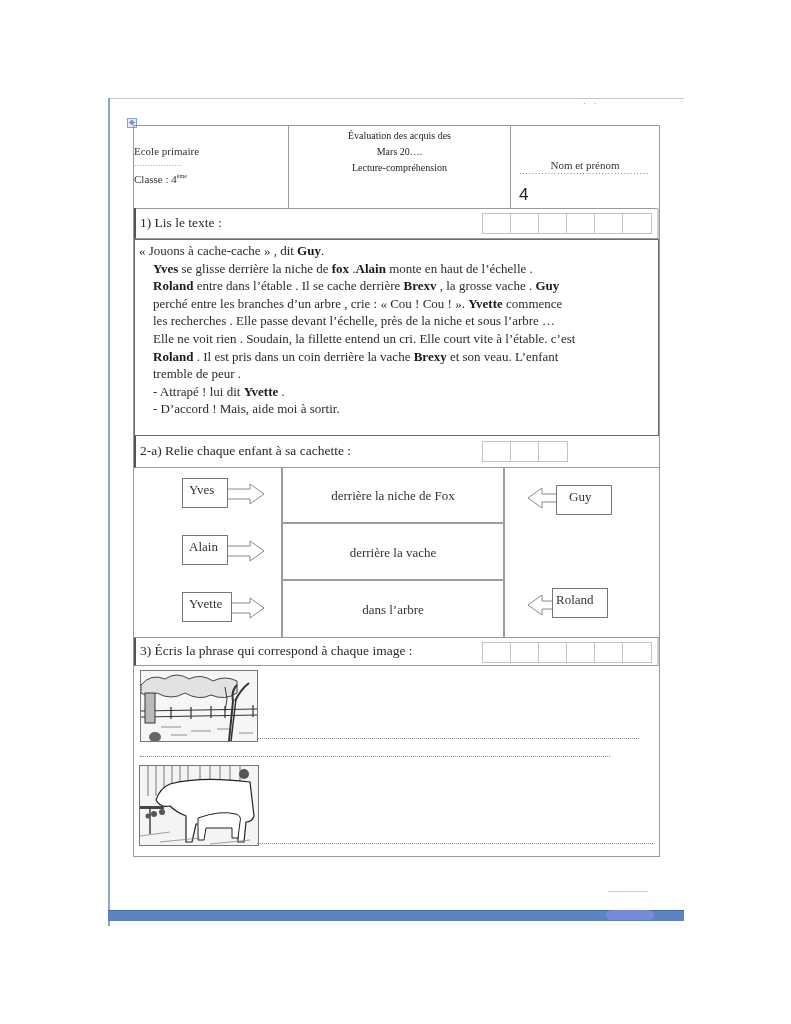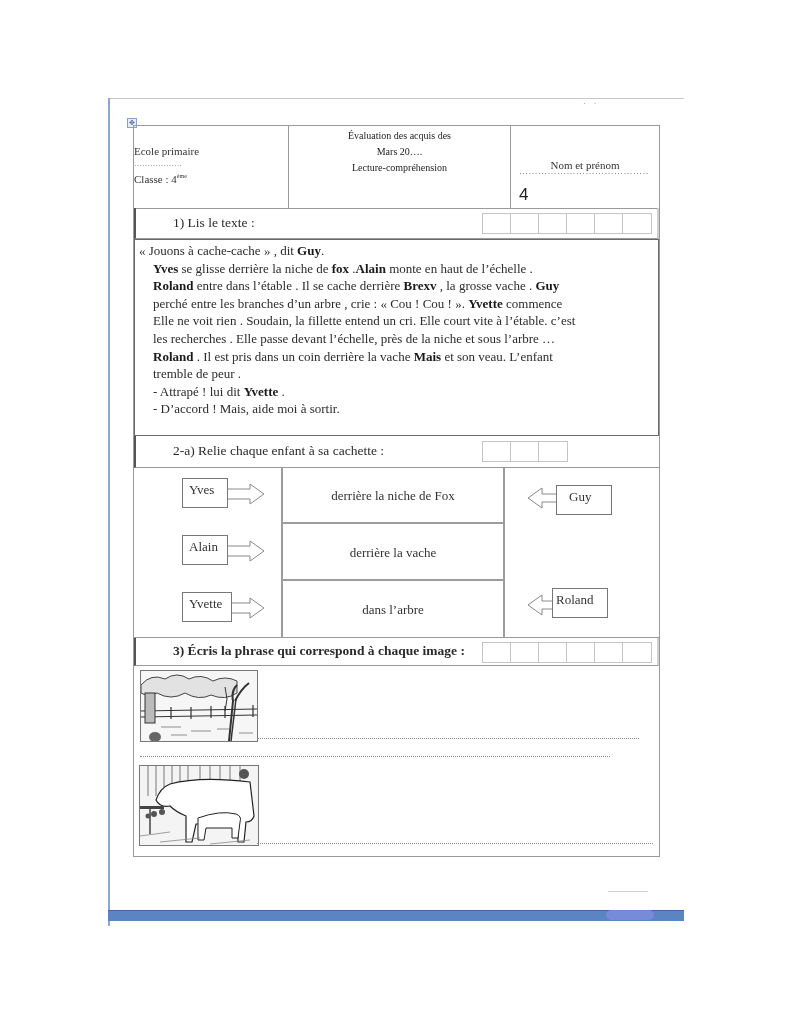--- a/index.html
+++ b/index.html
@@ -24,42 +24,42 @@
   .school-name { position:absolute; top:19px; left:0; width:100%; }
   .school-dots { position:absolute; top:33px; left:0; width:100%; font-size:8px; color:#777; letter-spacing:0; }
   .school-class { position:absolute; top:47px; left:0; width:100%; }
   .name-label { position:absolute; top:33px; left:0; width:100%; }
   .name-dots { position:absolute; top:40px; left:8px; width:130px; font-size:9px; color:#555; overflow:hidden; white-space:nowrap; letter-spacing:0.5px; }
   .name-num { position:absolute; top:59px; left:8px; font-family:"Liberation Sans", sans-serif; font-size:17px; color:#222; }
   sup { font-size:0.55em; vertical-align:super; line-height:0; }
 
   .sec { position:absolute; left:0; width:100%; box-sizing:border-box; border-bottom:1px solid #9a9a9a; }
   .sec-head { font-size:13.5px; color:#2a2a2a; }
-  .sec-head .lbl { position:absolute; left:4px; top:7px;margin-left:33px; }
+  .sec-head .lbl { position:absolute; left:4px; top:7px; }
   .score { position:absolute; top:5px; height:19px; display:flex; border:1px solid #c4c4c4; }
   .score span { width:28px; height:19px; border-right:1px solid #c4c4c4; box-sizing:border-box; display:block; }
   .score span:last-child { border-right:none; }
 
   .s1 { top:82px; height:31px; border-left:2px solid #555; border-right:2px solid #cfcfcf; }
   .s1 .score { left:346px; }
   .text-box { top:113px; height:197px; border:1.5px solid #6a6a6a; font-size:13px; line-height:17.6px; color:#2b2b2b; padding:2px 0 8px 4px; }
   .text-box p { margin:0; white-space:nowrap; }
   .text-box .ind { padding-left:14px; }
   .text-box b { color:#1a1a1a; }
   .s2 { top:310px; height:32px; border-left:2px solid #555; }
   .s2 .score { left:346px; }
   .match { top:342px; height:170px; border-bottom:1px solid #9a9a9a; }
   .col-mid { position:absolute; left:147px; width:224px; top:0; height:170px; border-left:2px solid #9c9c9c; border-right:2px solid #9c9c9c; box-sizing:border-box; }
   .place { position:absolute; left:0; width:100%; height:56px; box-sizing:border-box; text-align:center; font-size:13px; color:#333; line-height:56px; }
   .place.p0 { top:0; border-bottom:2px solid #9c9c9c; }
   .place.p1 { top:57px; height:56px; border-bottom:2px solid #9c9c9c; }
   .place.p2 { top:114px; }
   .kid { position:absolute; height:30px; border:1px solid #777; background:#fff; font-size:13px; color:#333; box-sizing:border-box; padding:0 0 0 6px; line-height:22px; }
   .arrow { position:absolute; }
-  .s3 { top:512px; height:28px; border-left:2px solid #555; border-right:2px solid #cfcfcf;font-weight:bold; }
+  .s3 { top:512px; height:28px; border-left:2px solid #555; border-right:2px solid #cfcfcf; }
   .s3 .score { left:346px; top:4px; }
   .pics { top:540px; height:192px; border-bottom:none; }
   .pic { position:absolute; background:#f4f4f4; border:1px solid #777; overflow:hidden; }
   .dots-line { position:absolute; height:0; border-bottom:1.5px dotted #8a8a8a; }
 </style>
 </head>
 <body>
 
 <div class="page-top"></div>
 <div class="page-left"></div>
@@ -96,23 +96,23 @@
         <span></span>
         <span></span>
     </div>
   </div>
 
   <div class="sec text-box" id="text-box">
       <p><span>« Jouons à cache-cache  » , dit </span><b>Guy</b><span>.</span></p>
       <p class="ind"><b>Yves</b><span> se glisse derrière la niche de </span><b>fox</b><span> .</span><b>Alain</b><span> monte en haut de l’échelle .</span></p>
       <p class="ind"><b>Roland</b><span> entre dans l’étable . Il se cache derrière </span><b>Brexv</b><span> , la grosse vache . </span><b>Guy</b></p>
       <p class="ind"><span>perché entre les branches d’un arbre , crie : « Cou ! Cou ! ». </span><b>Yvette</b><span> commence</span></p>
+      <p class="ind"><span>les recherches  . Elle passe devant l’échelle, près de la niche et sous l’arbre …</span></p>
       <p class="ind"><span>Elle ne voit rien . Soudain, la fillette entend un cri. Elle court vite à l’étable. c’est</span></p>
-      <p class="ind"><span>les recherches  . Elle passe devant l’échelle, près de la niche et sous l’arbre …</span></p>
-      <p class="ind"><b>Roland</b><span> . Il est pris dans un coin derrière la vache </span><b>Mais</b><span> et son veau. L’enfant</span></p>
+      <p class="ind"><b>Roland</b><span> . Il est pris dans un coin derrière la vache </span><b>Brexy</b><span> et son veau. L’enfant</span></p>
       <p class="ind"><span>tremble de peur .</span></p>
       <p class="ind"><span>-   Attrapé ! lui dit </span><b>Yvette</b><span> .</span></p>
       <p class="ind"><span>-   D’accord ! Mais, aide  moi à sortir.</span></p>
     </div>
 
   <div class="sec sec-head s2">
     <span class="lbl">2-a) Relie chaque enfant à sa cachette :</span>
     <div class="score">
       <span></span>
         <span></span>

